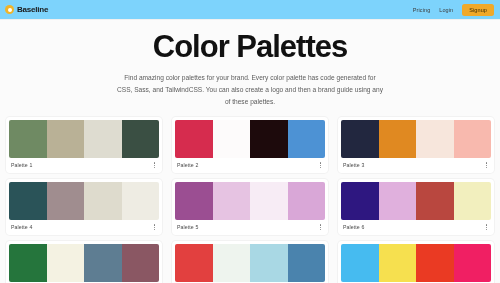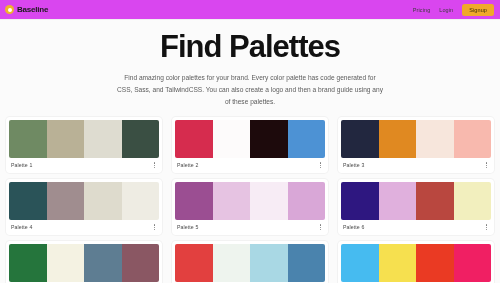--- a/index.html
+++ b/index.html
@@ -6,21 +6,21 @@
   html, body {
     width:500px; height:283px;
     overflow:hidden;
     background:#fbfbfb;
     font-family:"Liberation Sans", sans-serif;
   }
 
   
   .topbar{
     height:20px;
-    background:#d946ef;
+    background:#7dd3fc;
     display:flex;
     align-items:center;
     justify-content:space-between;
     padding:0 6px 0 5px;
     border-bottom:1px solid #f0f0f0;
   }
   .brand{ display:flex; align-items:center; gap:3px; }
   .brand-mark{
     width:9px; height:9px; border-radius:50%;
     background:#f0b429;
@@ -108,21 +108,21 @@
 
   <div class="nav">
     <a class="nav-link">Pricing</a>
     <a class="nav-link">Login</a>
     <button class="signup-btn">Signup</button>
   </div>
 
 </div>
 
 <div class="hero">
-  <h1>Find Palettes</h1>
+  <h1>Color Palettes</h1>
   <p>Find amazing color palettes for your brand. Every color palette has code generated for CSS, Sass, and TailwindCSS. You can also create a logo and then a brand guide using any of these palettes.</p>
 </div>
 
 <div class="grid" id="palette-grid">
     <div class="card">
       <div class="swatches">
         <span title="#6f8a63" style="background: rgb(111, 138, 99);"></span>
         <span title="#b9b196" style="background: rgb(185, 177, 150);"></span>
         <span title="#dedcd0" style="background: rgb(222, 220, 208);"></span>
         <span title="#3a4f43" style="background: rgb(58, 79, 67);"></span>

